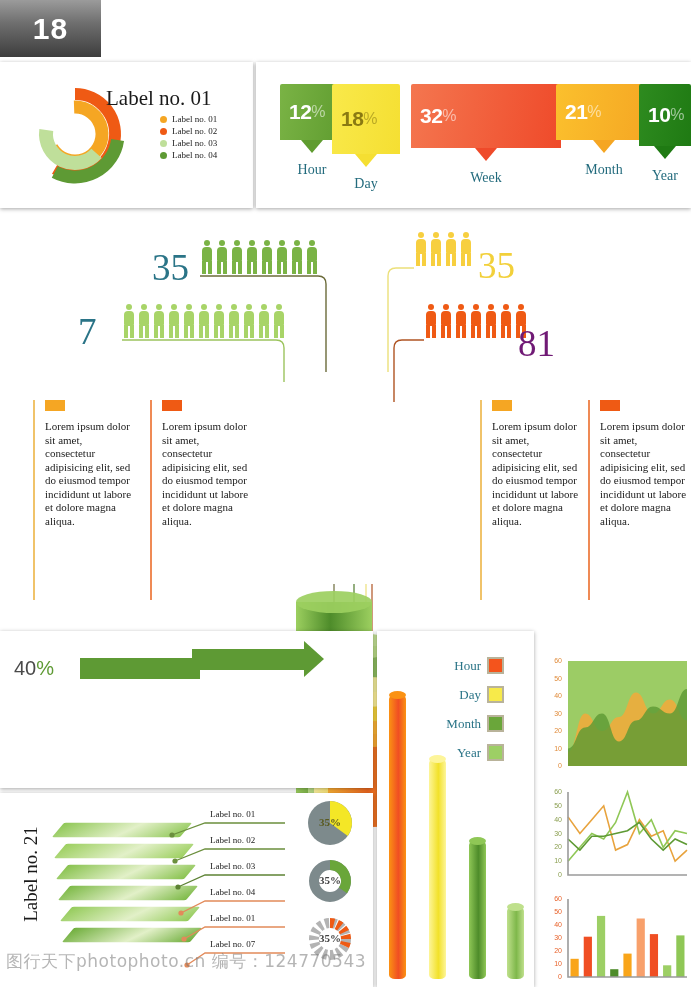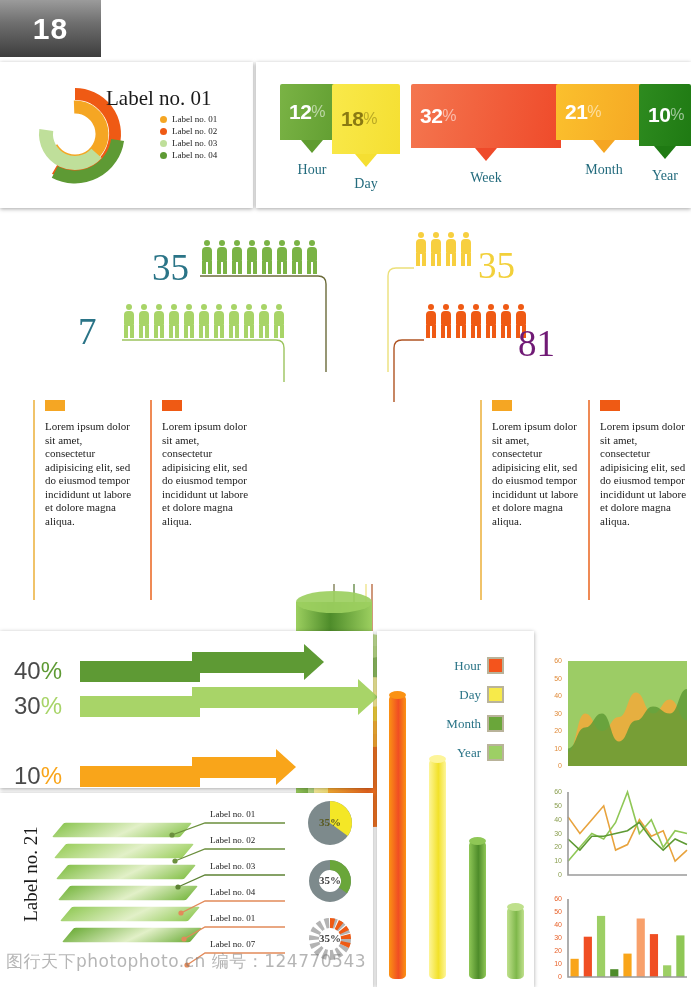--- a/index.html
+++ b/index.html
@@ -60,21 +60,21 @@
   
   .txtblk{position:absolute;width:88px;}
   .txtblk .rule{position:absolute;left:-12px;top:0;width:2px;height:200px;}
   .txtblk .sq{width:20px;height:11px;margin-bottom:9px;}
   .txtblk p{margin:0;font-family:"Liberation Serif",serif;font-size:11px;
             line-height:13.5px;color:#1b1b1b;}
 
   
   #arrow-panel{left:0;top:631px;width:373px;height:157px;}
   .arow{position:absolute;display:flex;align-items:center;}
-  .arow .lbl{font-size:24px;font-weight:normal;width:66px;text-align:left;
+  .arow .lbl{font-size:20px;font-weight:normal;width:66px;text-align:left;
              font-family:"Liberation Sans",sans-serif;}
   .arow .lbl .n{color:#4a4a4a;}
   .arrow-shape{position:relative;height:21px;}
   .arrow-shape .stem{position:absolute;left:0;top:0;height:21px;}
   .arrow-shape .head2{position:absolute;top:-9px;height:21px;}
   .arrow-shape .tip{position:absolute;top:-17px;width:0;height:0;
                     border-top:18px solid transparent;border-bottom:18px solid transparent;}
 
   
   #stack-panel{left:0;top:793px;width:373px;height:194px;}
@@ -467,36 +467,20 @@
 
 <div class="abs panel" id="arrow-panel">
     <div class="arow" style="left: 14px; top: 26px;">
       <div class="lbl"><span class="n">40</span><span style="color: rgb(94, 154, 52);">%</span></div>
       <div class="arrow-shape" style="width: 252px;">
         <div class="stem" style="width: 120px; background: rgb(94, 154, 52);"></div>
         <div class="head2" style="left: 112px; width: 112px; background: rgb(94, 154, 52);"></div>
         <div class="tip" style="left: 224px; border-left: 20px solid rgb(94, 154, 52);"></div>
       </div>
     </div>
-    <div class="arow" style="left: 14px; top: 61px;">
-      <div class="lbl"><span class="n">30</span><span style="color: rgb(168, 212, 104);">%</span></div>
-      <div class="arrow-shape" style="width: 306px;">
-        <div class="stem" style="width: 120px; background: rgb(168, 212, 104);"></div>
-        <div class="head2" style="left: 112px; width: 166px; background: rgb(168, 212, 104);"></div>
-        <div class="tip" style="left: 278px; border-left: 20px solid rgb(168, 212, 104);"></div>
-      </div>
-    </div>
-    <div class="arow" style="left: 14px; top: 131px;">
-      <div class="lbl"><span class="n">10</span><span style="color: rgb(249, 165, 26);">%</span></div>
-      <div class="arrow-shape" style="width: 224px;">
-        <div class="stem" style="width: 120px; background: rgb(249, 165, 26);"></div>
-        <div class="head2" style="left: 112px; width: 84px; background: rgb(249, 165, 26);"></div>
-        <div class="tip" style="left: 196px; border-left: 20px solid rgb(249, 165, 26);"></div>
-      </div>
-    </div>
   </div>
 
 <div class="abs panel" id="stack-panel">
   <div id="stack-vlabel">Label no. 21</div>
 <div class="layer" style="background: linear-gradient(120deg, rgb(143, 199, 86) 0%, rgb(226, 240, 200) 55%, rgb(143, 199, 86) 100%); left: 58px; top: 22px;"></div>
     <div class="layer" style="background: linear-gradient(120deg, rgb(156, 207, 95) 0%, rgb(226, 240, 200) 55%, rgb(156, 207, 95) 100%); left: 60px; top: 43px;"></div>
     <div class="layer" style="background: linear-gradient(120deg, rgb(136, 194, 78) 0%, rgb(226, 240, 200) 55%, rgb(136, 194, 78) 100%); left: 62px; top: 64px;"></div>
     <div class="layer" style="background: linear-gradient(120deg, rgb(124, 185, 70) 0%, rgb(226, 240, 200) 55%, rgb(124, 185, 70) 100%); left: 64px; top: 85px;"></div>
     <div class="layer" style="background: linear-gradient(120deg, rgb(148, 203, 90) 0%, rgb(226, 240, 200) 55%, rgb(148, 203, 90) 100%); left: 66px; top: 106px;"></div>
     <div class="layer" style="background: linear-gradient(120deg, rgb(111, 174, 60) 0%, rgb(226, 240, 200) 55%, rgb(111, 174, 60) 100%); left: 68px; top: 127px;"></div>

